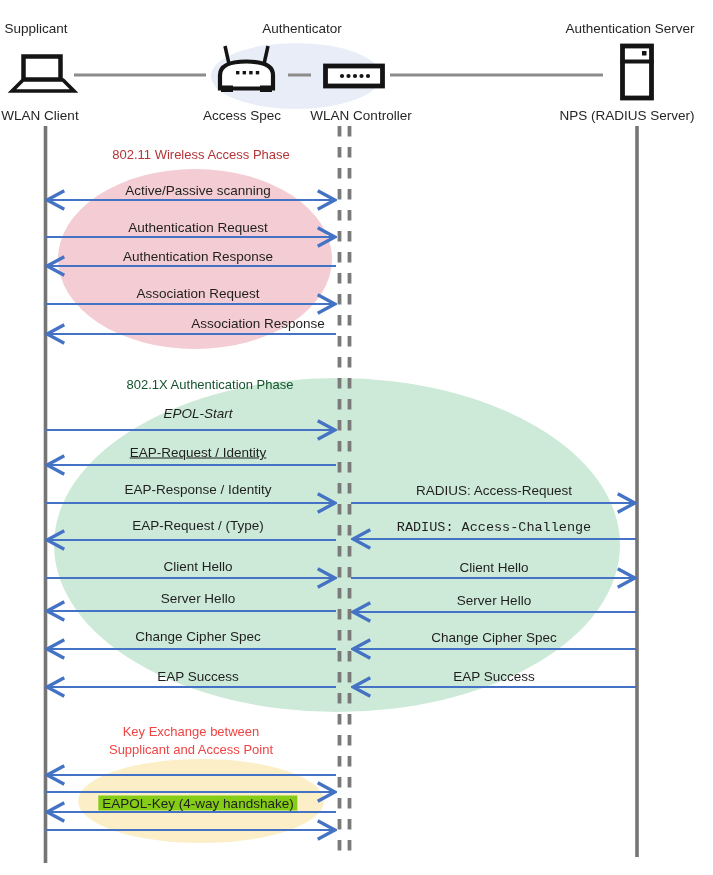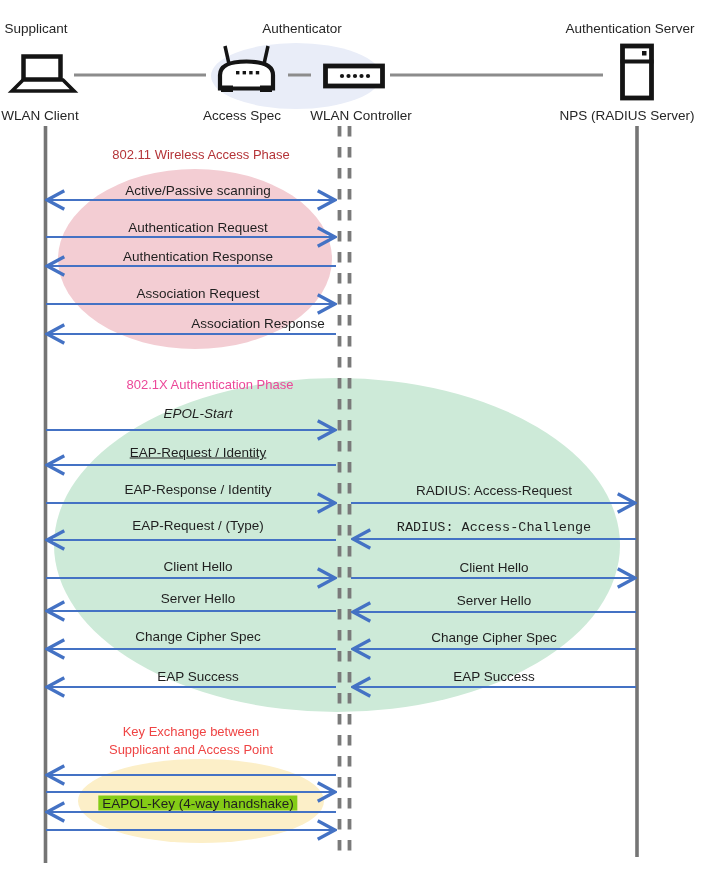--- a/index.html
+++ b/index.html
@@ -112,21 +112,21 @@
   <div class="abs ctr hdr" style="left:36px;top:28px">Supplicant</div>
   <div class="abs ctr hdr" style="left:302px;top:28px">Authenticator</div>
   <div class="abs ctr hdr" style="left:630px;top:28px">Authentication Server</div>
 
   <div class="abs ctr hdr" style="left:40px;top:115px">WLAN Client</div>
   <div class="abs ctr hdr" style="left:242px;top:115px">Access Spec</div>
   <div class="abs ctr hdr" style="left:361px;top:115px">WLAN Controller</div>
   <div class="abs ctr hdr" style="left:627px;top:115px">NPS (RADIUS Server)</div>
 
   <div class="phase-title" style="left: 201px; top: 155px; color: rgb(180, 52, 56);">802.11 Wireless Access Phase</div>
-  <div class="phase-title" style="left: 210px; top: 385px; color: #ec4899;">802.1X Authentication Phase</div>
+  <div class="phase-title" style="left: 210px; top: 385px; color: #14532d;">802.1X Authentication Phase</div>
   <div class="phase-title" style="left: 191px; top: 740px; color: #ef4444;">
     <span>Key Exchange between</span>
     <span>Supplicant and Access Point</span>
   </div>
 
   <div id="labels-layer">
       <div class="msg-label" style="left: 198px; top: 190px;">Active/Passive scanning</div>
       <div class="msg-label" style="left: 198px; top: 227px;">Authentication Request</div>
       <div class="msg-label" style="left: 198px; top: 256px;">Authentication Response</div>
       <div class="msg-label" style="left: 198px; top: 293px;">Association Request</div>

